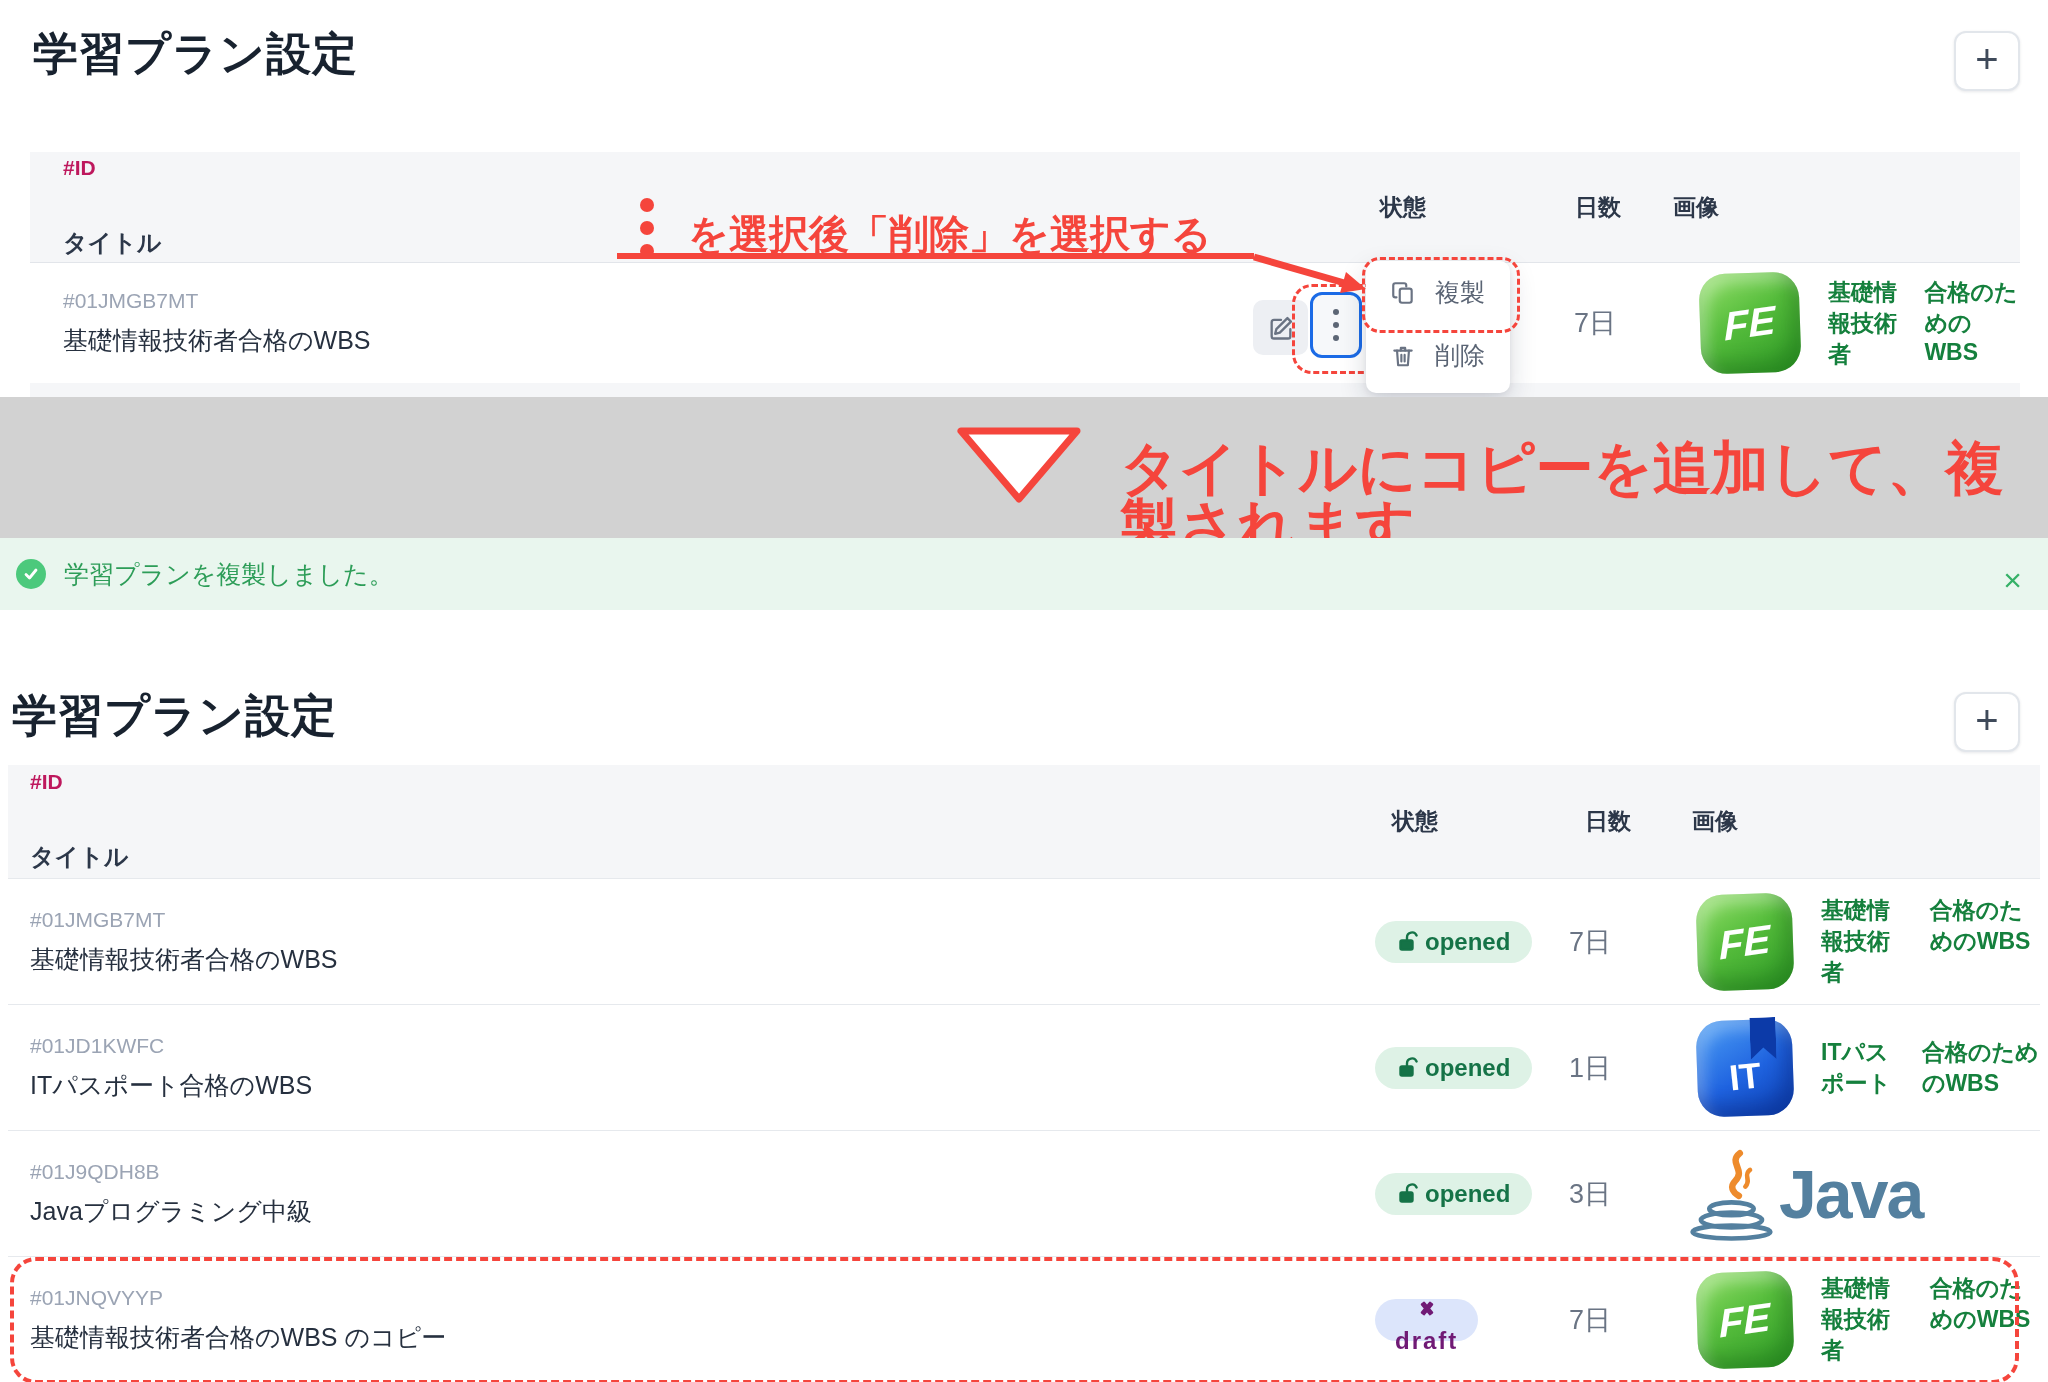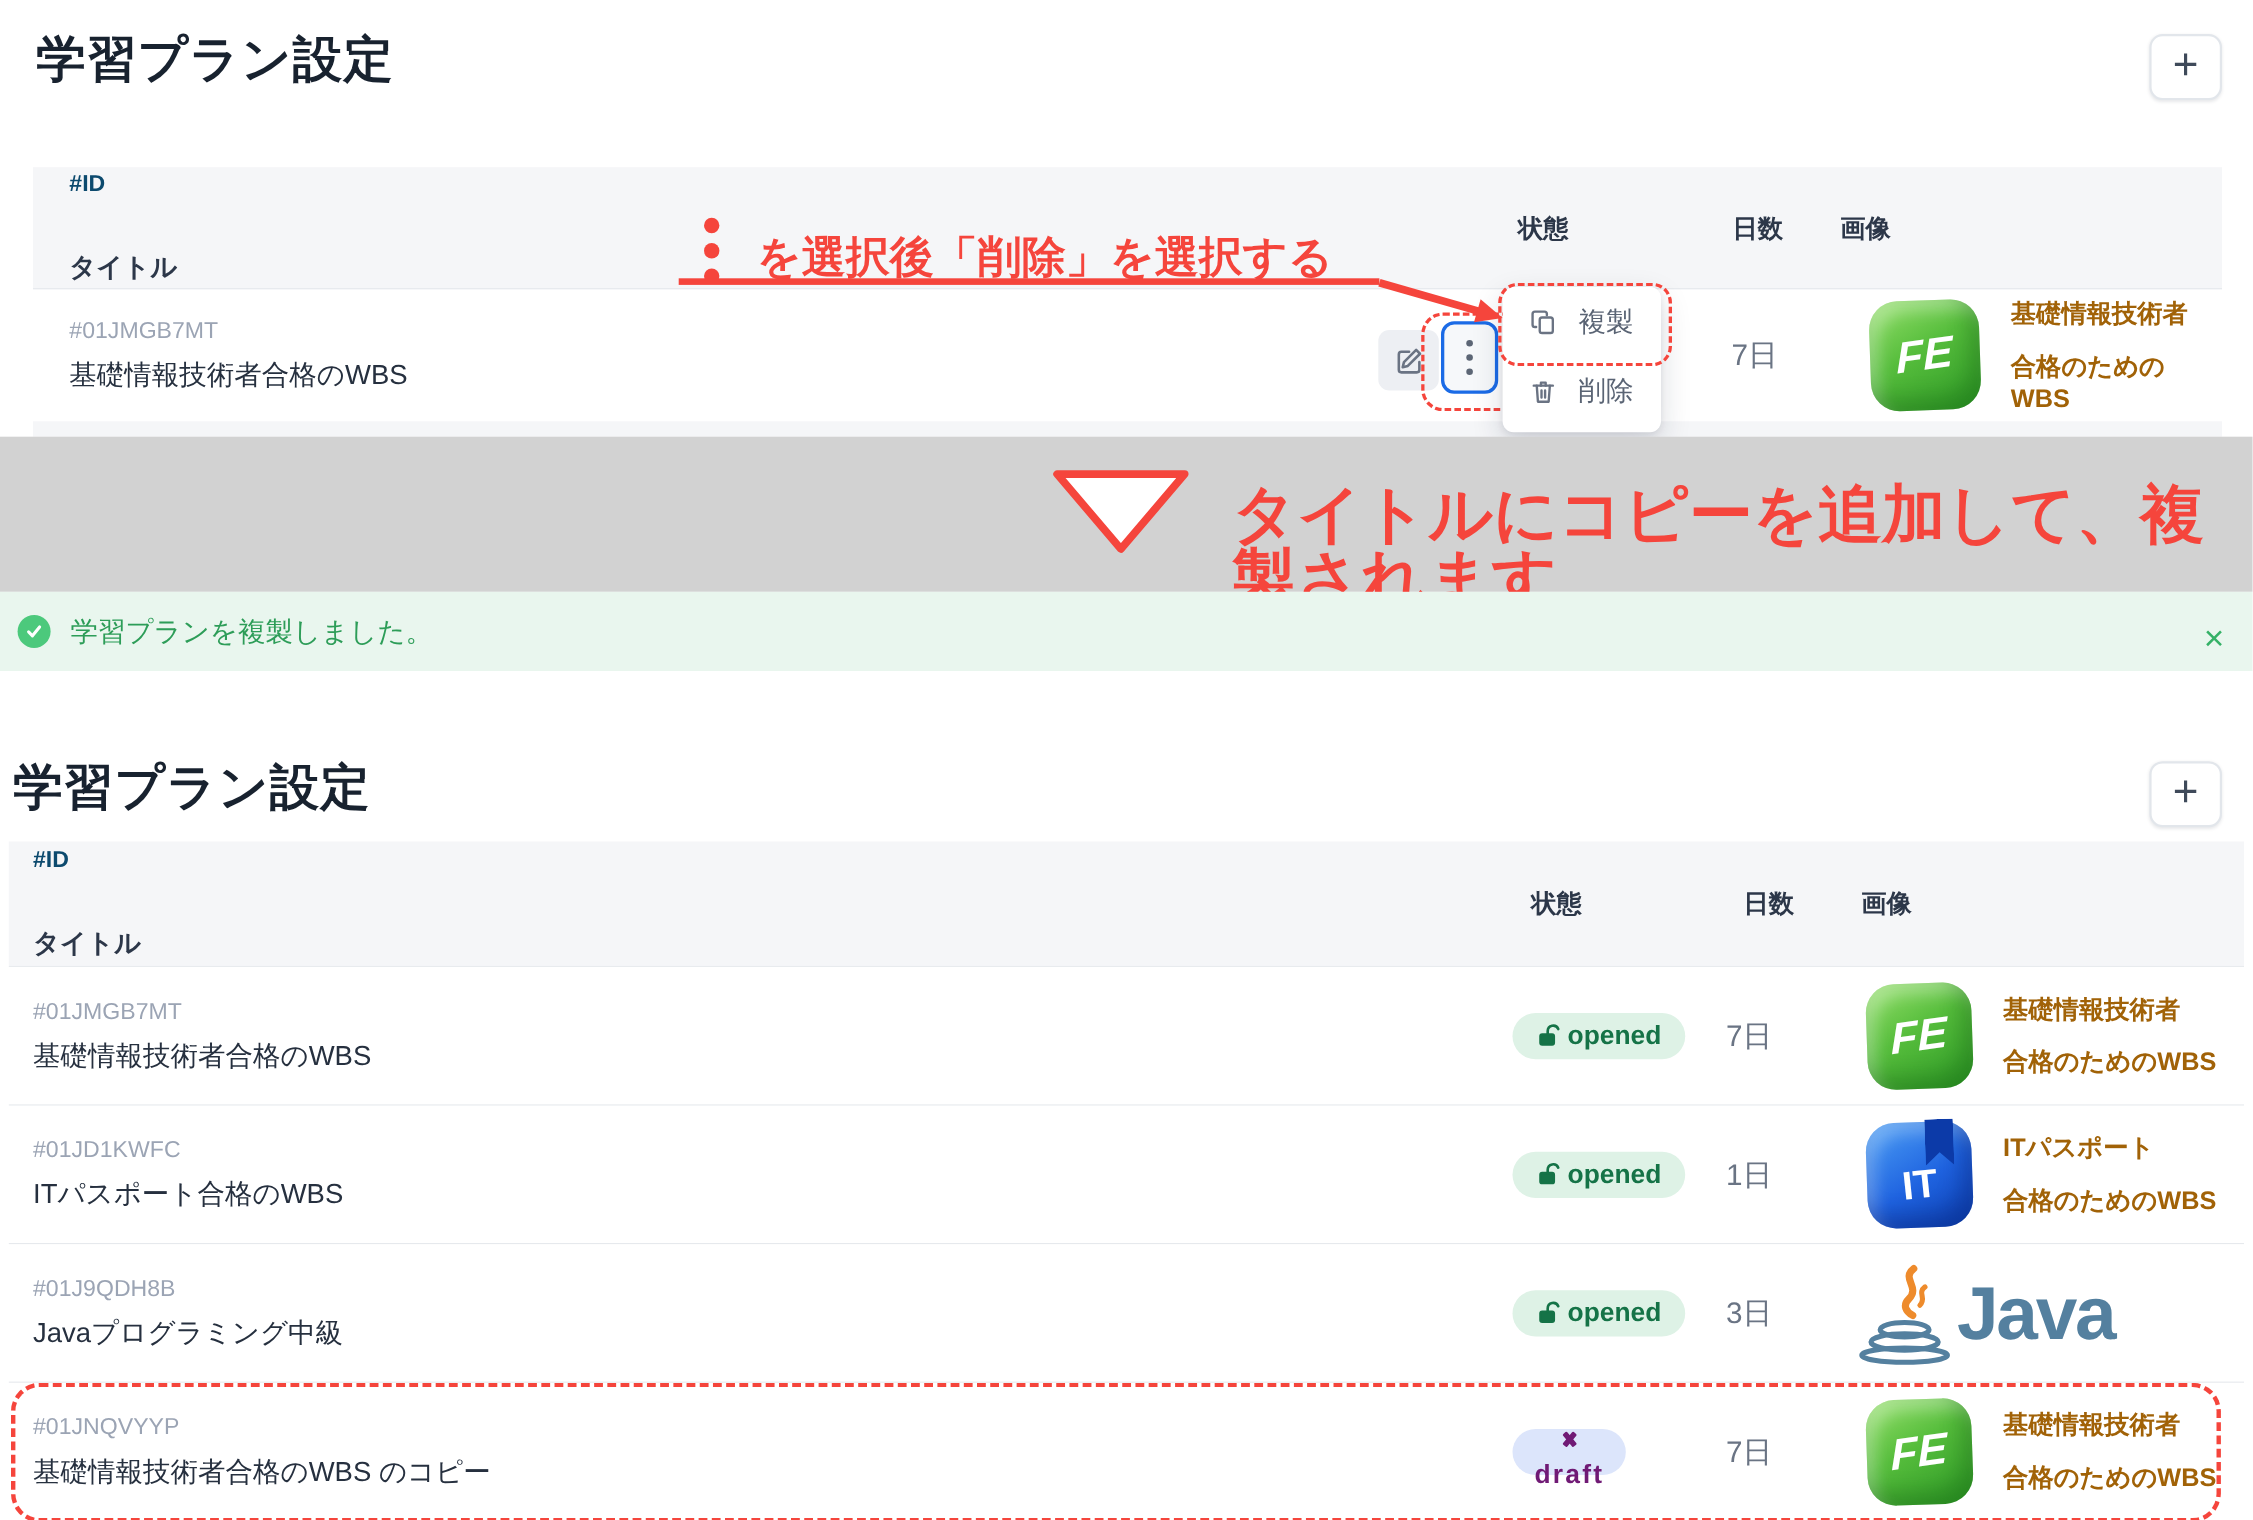--- a/index.html
+++ b/index.html
@@ -20,21 +20,21 @@
   .thead{background:#f5f6f8;}
   .t1 .thead,.t1 .trow{grid-template-columns:1317px 190px 100px 1fr;padding-left:33px;}
   .t2 .thead,.t2 .trow{grid-template-columns:1345px 190px 100px 1fr;padding-left:22px;}
   .t1{left:30px;top:152px;width:1990px;height:245px;}
   .t1 .thead{height:110px;}
   .t1 .trow{height:120px;border-top:1px solid #e2e5ea;background:#fff;}
   .t1 .tfoot{height:14px;background:#f5f6f8;}
   .t2{left:8px;top:135px;width:2032px;height:617px;}
   .t2 .thead{height:113px;}
   .t2 .trow{height:125px;border-top:1px solid #e6e9ed;background:#fff;}
-  .h-id{font-size:21px;color:#0c4a6e;font-weight:700;margin-bottom:9px;}
+  .h-id{font-size:21px;color:#be185d;font-weight:700;margin-bottom:9px;}
   .h-title{font-size:24px;color:#2c3749;font-weight:700;margin-top:47px;}
   .h-col{font-size:23px;color:#2c3749;font-weight:700;}
   .t2 .col-status{padding-left:17px;} .t2 .col-days{padding-left:20px;} .t2 .col-image{padding-left:27px;}
   .t1 .col-days{padding-left:5px;} .t1 .col-image{padding-left:3px;}
   .r-id{font-size:21px;color:#9ba4b4;margin-bottom:11px;}
   .r-title{font-size:25px;color:#26303f;}
   .c-days{font-size:27px;color:#6a7484;padding-left:4px;}
   .c-image{display:flex;align-items:center;}
 
   
@@ -49,22 +49,22 @@
            align-items:center;justify-content:center;transform:rotate(-2deg);flex:0 0 auto;}
   .t2 .badge3d{width:96px;height:96px;margin-left:32px;}
   .badge3d.fe{background:linear-gradient(150deg,#94e06a,#56bd3c 45%,#2e9a26);
       box-shadow:inset -10px -12px 18px rgba(10,80,10,.28),inset 8px 10px 14px rgba(255,255,255,.30);}
   .badge3d.fe span{color:#fff;font-size:40px;font-weight:800;font-style:italic;transform:skewX(-6deg) rotate(-6deg);}
   .badge3d.it{background:linear-gradient(150deg,#4da0f5,#1f63e0 55%,#0d42b5);
       box-shadow:inset -10px -12px 18px rgba(5,30,110,.35),inset 8px 10px 14px rgba(255,255,255,.25);}
   .badge3d.it span{color:#fff;font-size:36px;font-weight:800;transform:rotate(-4deg);margin-top:18px;}
   .badge3d.it::after{content:"";position:absolute;top:-2px;left:54px;width:26px;height:42px;background:#0c3aa8;
       clip-path:polygon(0 0,100% 0,100% 100%,50% 72%,0 100%);}
-  .img-caption{margin-left:28px;font-weight:700;font-size:23px;color:#a16207;display:flex;
-               flex-direction:column;gap:17px;}
+  .img-caption{margin-left:28px;font-weight:700;font-size:23px;color:#15803d;display:flex;
+               flex-direction:row;gap:17px;}
   .java-logo{display:flex;align-items:center;margin-left:22px;gap:4px;}
   .java-word{font-size:68px;font-weight:700;color:#54809f;letter-spacing:-2px;}
 
   
   .edit-btn{left:1253px;top:300px;width:55px;height:55px;background:#edeff3;border:none;border-radius:10px;
             display:flex;align-items:center;justify-content:center;cursor:pointer;}
   .kebab-btn{left:1310px;top:292px;width:52px;height:66px;background:#f6f8fa;border:3px solid #1b6be6;
              border-radius:12px;display:flex;flex-direction:column;align-items:center;justify-content:center;
              gap:7px;cursor:pointer;}
   .kebab-btn i{width:6px;height:6px;border-radius:50%;background:#5c6675;}

